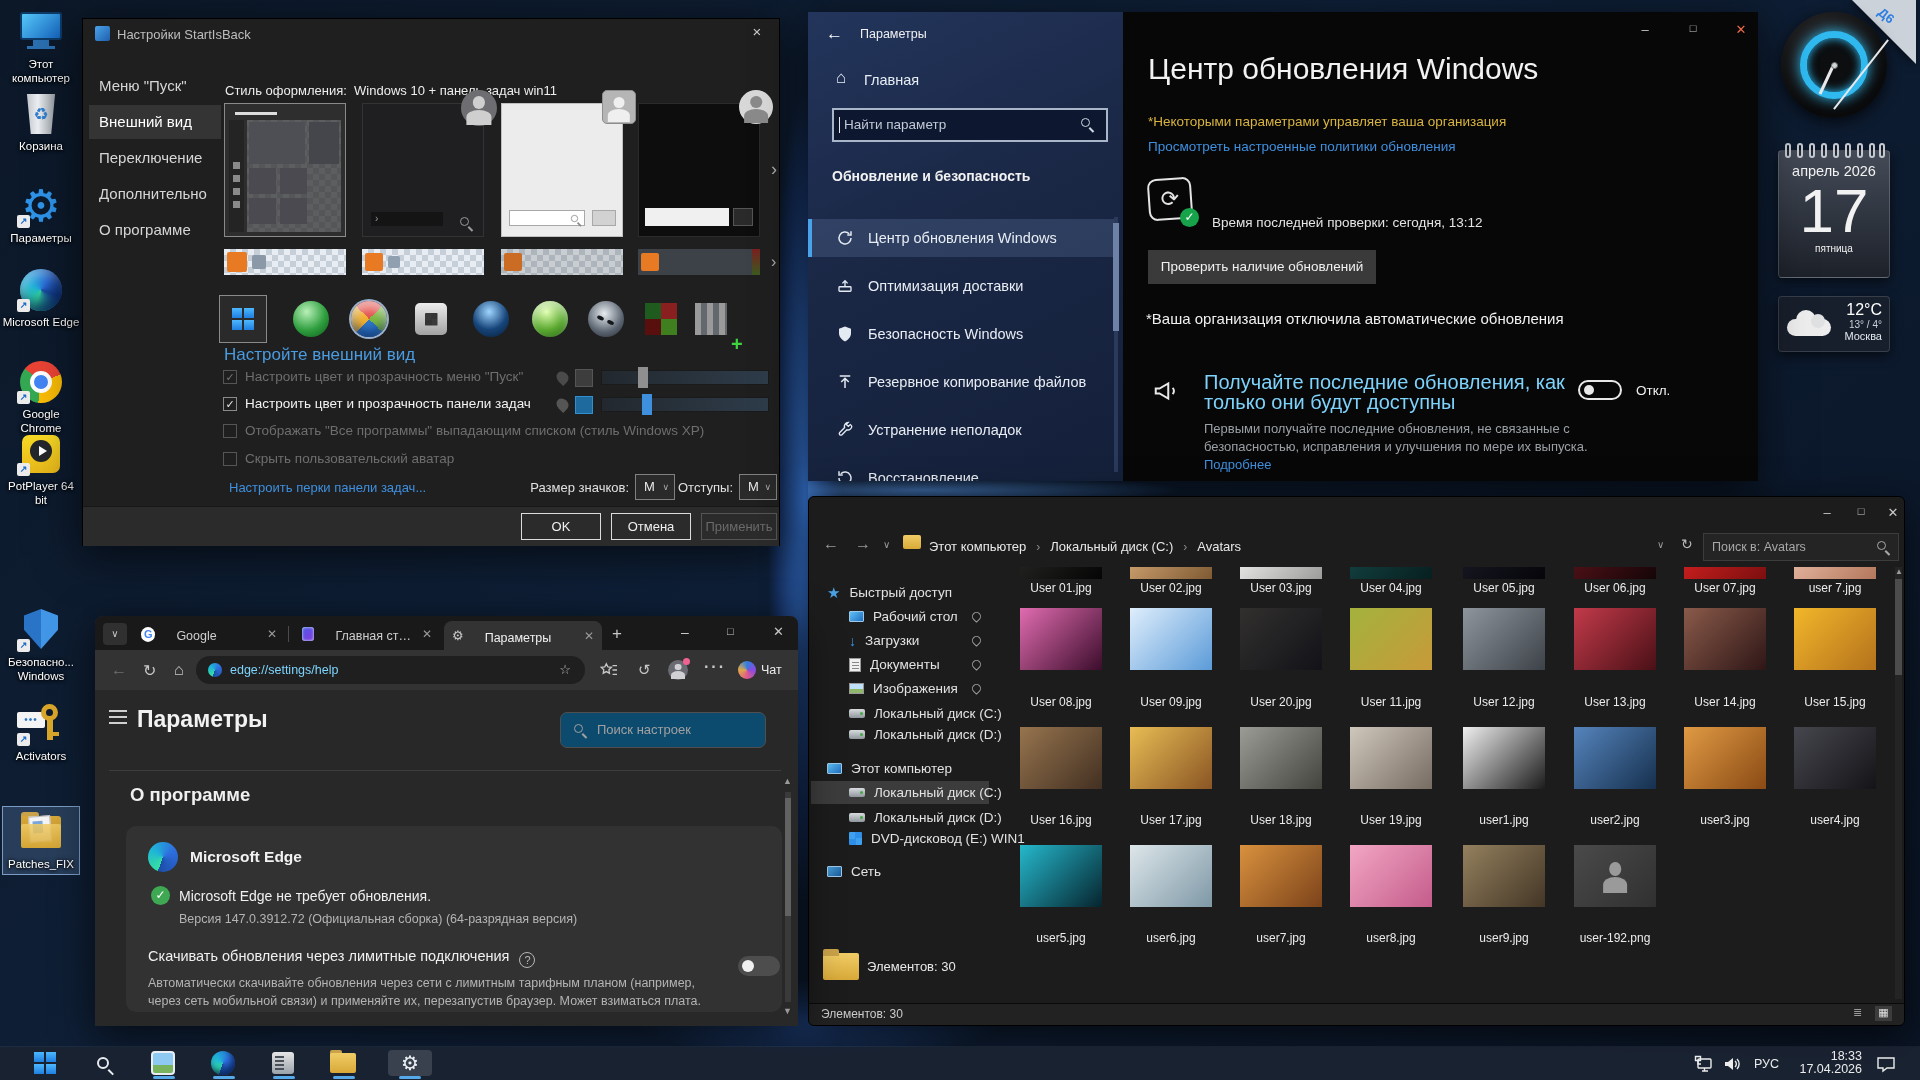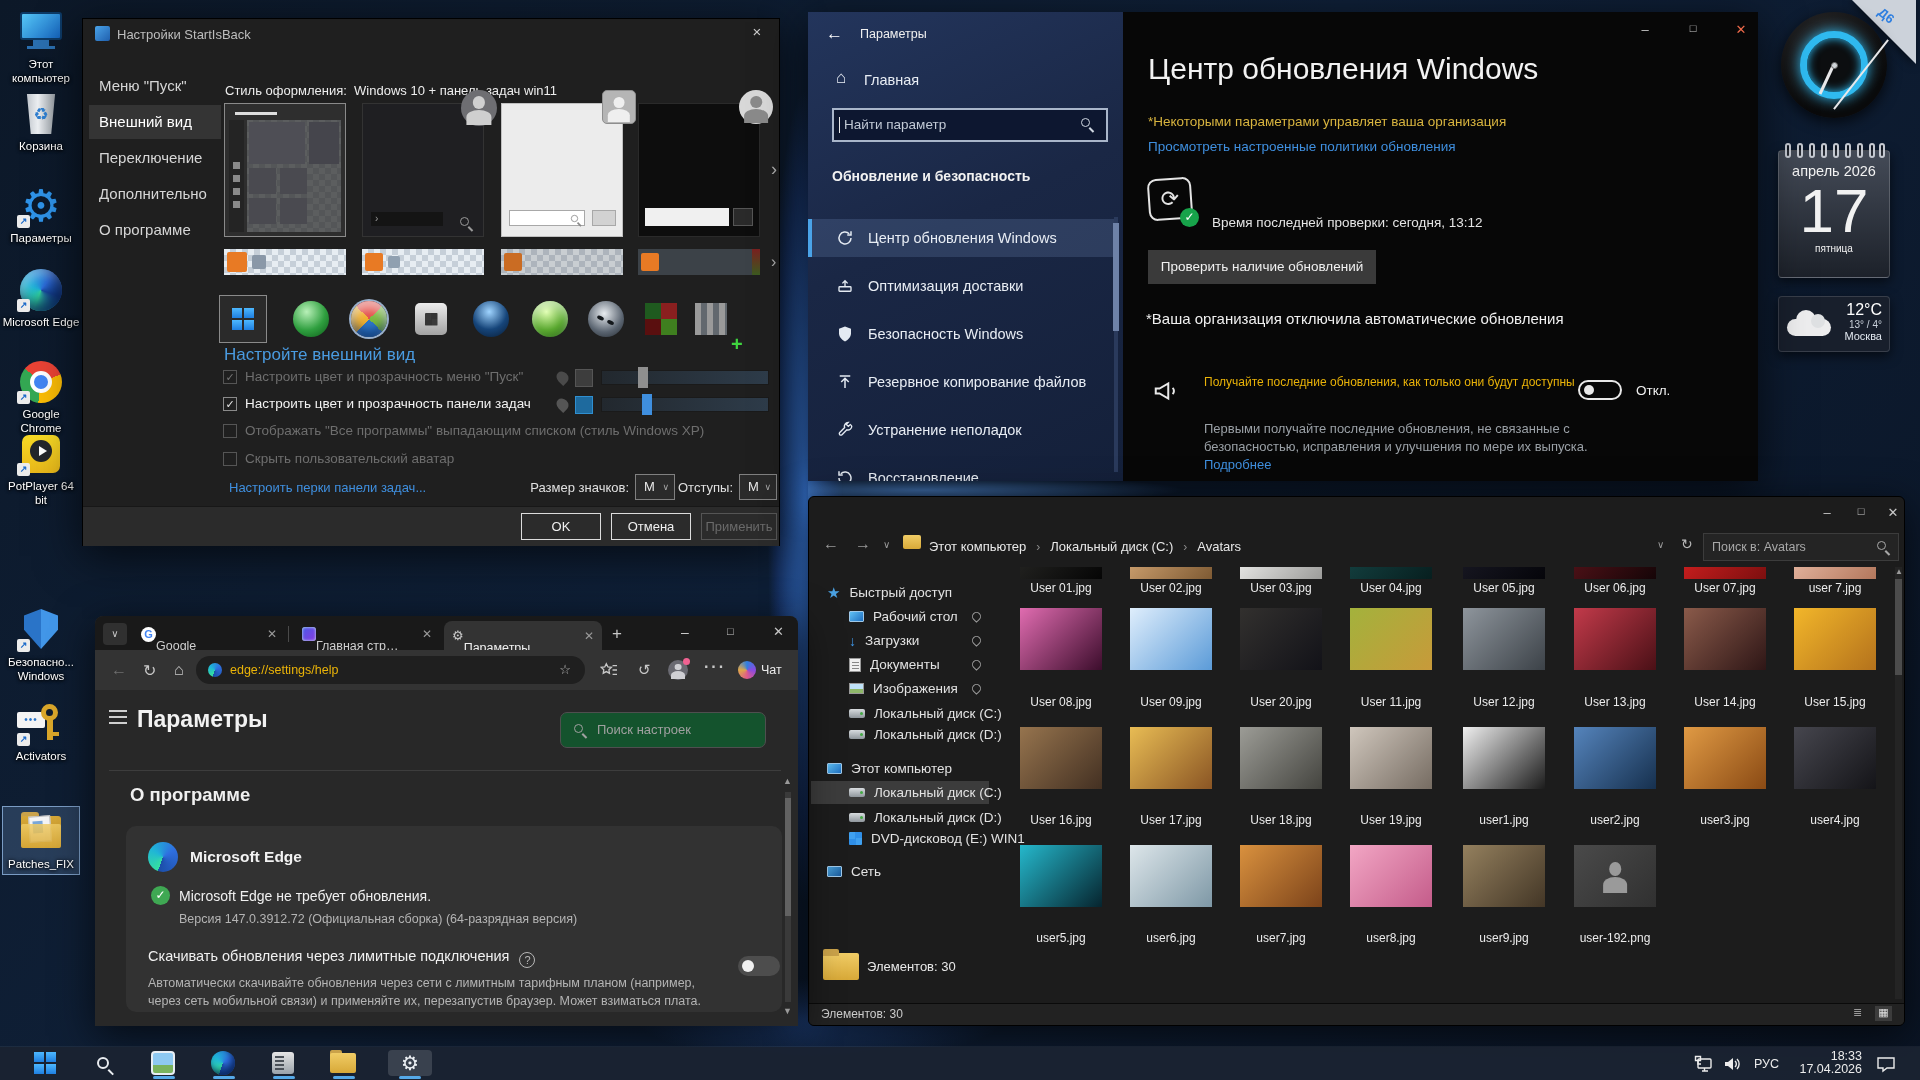--- a/index.html
+++ b/index.html
@@ -122,21 +122,21 @@
   .fname{position:absolute;left:-8px;width:122px;text-align:center;font-size:12px;color:#ececec;white-space:nowrap}
   .doc-ic{display:inline-block;width:12px;height:14px;background:#f0f0f0;border:1px solid #999;position:relative}
   .doc-ic:after{content:"";position:absolute;left:2px;top:3px;width:7px;height:1px;background:#888;box-shadow:0 3px 0 #888,0 6px 0 #888}
   .pic-ic{display:inline-block;width:15px;height:11px;background:linear-gradient(180deg,#bfe2f8 55%,#8fb86a 55%);border:1px solid #999}
   .dl-ic{color:#3f97e8;font-weight:bold;font-size:14px}
   .star-ic{color:#4aa0e0;font-size:15px}
   
   #edge{left:95px;top:616px;width:703px;height:410px;background:#282828;border-radius:8px 8px 0 0;overflow:hidden}
   .etabbar{position:absolute;left:0;top:0;width:703px;height:34px;background:#191919;border-radius:8px 8px 0 0}
   .etab{position:absolute;top:5px;height:26px;display:flex;align-items:center;padding:0 8px;color:#cfcfcf;font-size:12.5px;cursor:pointer}
-  .etab .tx{position:relative;top:12px;margin-left:0;margin-right:8px;overflow:hidden;text-overflow:ellipsis;white-space:nowrap}
+  .etab .tx{position:relative;top:2px;margin-left:21px;margin-right:8px;overflow:hidden;text-overflow:ellipsis;white-space:nowrap}
   .etab .cl{color:#9a9a9a;font-size:12px;margin-left:auto;cursor:pointer}
   .etab.active{background:#333;border-radius:8px 8px 0 0;color:#f0f0f0;height:29px}
   .etbar{position:absolute;left:0;top:34px;width:703px;height:40px;background:#333}
   .eic{position:absolute;color:#c8c8c8;font-size:16px;cursor:pointer}
   .card{position:absolute;left:31px;top:210px;width:656px;height:186px;background:#323232;border-radius:10px}
   .etgl{position:absolute;width:42px;height:20px;background:#4d4d4d;border-radius:10px}
   .etgl .kn{position:absolute;left:4px;top:4px;width:12px;height:12px;border-radius:50%;background:#f0f0f0}
   .qm{display:inline-block;width:16px;height:16px;border:1.5px solid #b8b8b8;border-radius:50%;color:#b8b8b8;font-size:11px;line-height:14px;text-align:center;margin-left:10px;vertical-align:-3px}
   
   #tb{position:absolute;left:0;top:1047px;width:1920px;height:33px;background:rgba(26,35,50,.95);box-shadow:0 -1px 0 rgba(255,255,255,.06)}
@@ -463,21 +463,21 @@
     <div class="abs" style="left:404px;top:203px;font-size:13.5px;color:#e4e4e4">Время последней проверки: сегодня, 13:12</div>
 
     <div class="abs" style="left:340px;top:238px;width:228px;height:34px;background:#3a3a3a;color:#f0f0f0;font-size:13.5px;text-align:center;line-height:34px;cursor:pointer">Проверить наличие обновлений</div>
 
     <div class="abs" style="left:338px;top:298px;font-size:15px;color:#f0f0f0">*Ваша организация отключила автоматические обновления</div>
 
     <svg class="abs" style="left:344px;top:364px" width="30" height="30" viewBox="0 0 24 24" fill="none" stroke="#e8e8e8" stroke-width="1.6">
       <path d="M3 10v4h3l7 4V6l-7 4H3z"></path>
         <path d="M16.5 9.5a3.5 3.5 0 0 1 0 5"></path>
     </svg>
-    <div class="abs" style="left:396px;top:360px;width:400px;font-size:12px;line-height:20px;color:#eab308">Получайте последние обновления, как только они будут доступны</div>
+    <div class="abs" style="left:396px;top:360px;width:400px;font-size:20px;line-height:20px;color:#7dd3fc">Получайте последние обновления, как только они будут доступны</div>
     <div class="tgl" style="left:770px;top:368px">
         <span class="kn"></span>
       </div>
     <div class="abs" style="left:828px;top:371px;font-size:13.5px;color:#f0f0f0">Откл.</div>
     <div class="abs" style="left:396px;top:408px;width:436px;font-size:13px;line-height:18px;color:#9aa0a6">
       <span>Первыми получайте последние обновления, не связанные с безопасностью, исправления и улучшения по мере их выпуска. </span><span class="blue-link">Подробнее</span>
     </div>
   </div>
 
   <div id="exp" class="win">
@@ -742,38 +742,38 @@
       <div class="abs" style="left:586px;top:8px;color:#c8c8c8;font-size:14px;cursor:pointer">–</div>
       <div class="abs" style="left:632px;top:9px;color:#c8c8c8;font-size:11px;cursor:pointer">□</div>
       <div class="abs" style="left:678px;top:8px;color:#c8c8c8;font-size:13px;cursor:pointer">✕</div>
     </div>
     <div class="etbar">
       <span class="eic" style="left:16px;top:11px;color:#6f6f6f">←</span>
       <span class="eic" style="left:48px;top:11px">↻</span>
       <span class="eic" style="left:79px;top:11px">⌂</span>
       <div class="abs" style="left:101px;top:6px;width:389px;height:28px;background:#1f1f1f;border-radius:14px">
         <span style="position:absolute;left:12px;top:7px;width:14px;height:14px;border-radius:50%;background:conic-gradient(from 200deg,#35e0a0,#1fb4d8 30%,#2f6fe0 60%,#1b4ea8)"></span>
-        <span style="position:absolute;left:34px;top:7px;font-size:12.5px;color:#eab308">edge://settings/help</span>
+        <span style="position:absolute;left:34px;top:7px;font-size:12.5px;color:#7dd3fc">edge://settings/help</span>
         <span style="position:absolute;right:14px;top:6px;font-size:13px;color:#b8b8b8;cursor:pointer">☆</span>
       </div>
       <svg class="abs" style="left:505px;top:12px;cursor:pointer" width="18" height="16" viewBox="0 0 20 18" fill="none" stroke="#c8c8c8" stroke-width="1.5">
           <path d="M7 2l1.8 3.6L12.7 6l-2.8 2.7.6 3.9L7 10.8 3.5 12.6l.6-3.9L1.3 6l3.9-.4z"></path>
           <path d="M14 4h5M14 9h5M14 14h5"></path>
         </svg>
       <span class="eic" style="left:543px;top:11px;font-size:15px">↺</span>
       <span class="person abs" style="left:573px;top:10px;width:20px;height:20px;border-radius:50%;background:#6a6a72;color:#cfcfd4;cursor:pointer"></span>
       <span class="abs" style="left:588px;top:8px;width:7px;height:7px;border-radius:50%;background:#f06292"></span>
       <span class="eic" style="left:609px;top:8px;letter-spacing:2px;font-weight:bold">···</span>
       <span class="abs" style="left:643px;top:11px;width:18px;height:18px;border-radius:50%;background:conic-gradient(#2f7fe0,#8a4ae0,#e05a8a,#e0a84a,#2f7fe0);cursor:pointer"></span>
       <span class="abs" style="left:666px;top:13px;font-size:12.5px;color:#ececec;cursor:pointer">Чат</span>
     </div>
 
     <div class="abs" style="left:14px;top:100px;width:18px;height:2px;background:#d0d0d0;box-shadow:0 6px 0 #d0d0d0,0 -6px 0 #d0d0d0;cursor:pointer"></div>
     <div class="abs" style="left:42px;top:90px;font-size:23px;font-weight:bold;color:#f2f2f2">Параметры</div>
-    <div class="abs" style="left:465px;top:96px;width:206px;height:36px;background:#14532d;border:1px solid #4f4f4f;border-radius:7px">
+    <div class="abs" style="left:465px;top:96px;width:206px;height:36px;background:#0c4a6e;border:1px solid #4f4f4f;border-radius:7px">
       <span class="mag" style="position:absolute;left:13px;top:11px;color:#a0a0a0"></span>
       <span class="abs" style="left:36px;top:9px;font-size:13px;color:#a0a0a0">Поиск настроек</span>
     </div>
     <div class="abs" style="left:14px;top:154px;width:672px;height:1px;background:#3d3d3d"></div>
     <div class="abs" style="left:35px;top:168px;font-size:18.5px;font-weight:bold;color:#f0f0f0">О программе</div>
 
     <div class="card">
       <span class="abs" style="left:22px;top:16px;width:30px;height:30px;border-radius:50%;background:conic-gradient(from 200deg,#35e0a0,#1fb4d8 30%,#2f6fe0 60%,#1b4ea8)"></span>
       <div class="abs" style="left:64px;top:22px;font-size:15.5px;font-weight:bold;color:#f2f2f2">Microsoft Edge</div>
       <span class="abs" style="left:25px;top:60px;width:19px;height:19px;border-radius:50%;background:#3fa853;color:#fff;font-size:12px;line-height:19px;text-align:center">✓</span>

